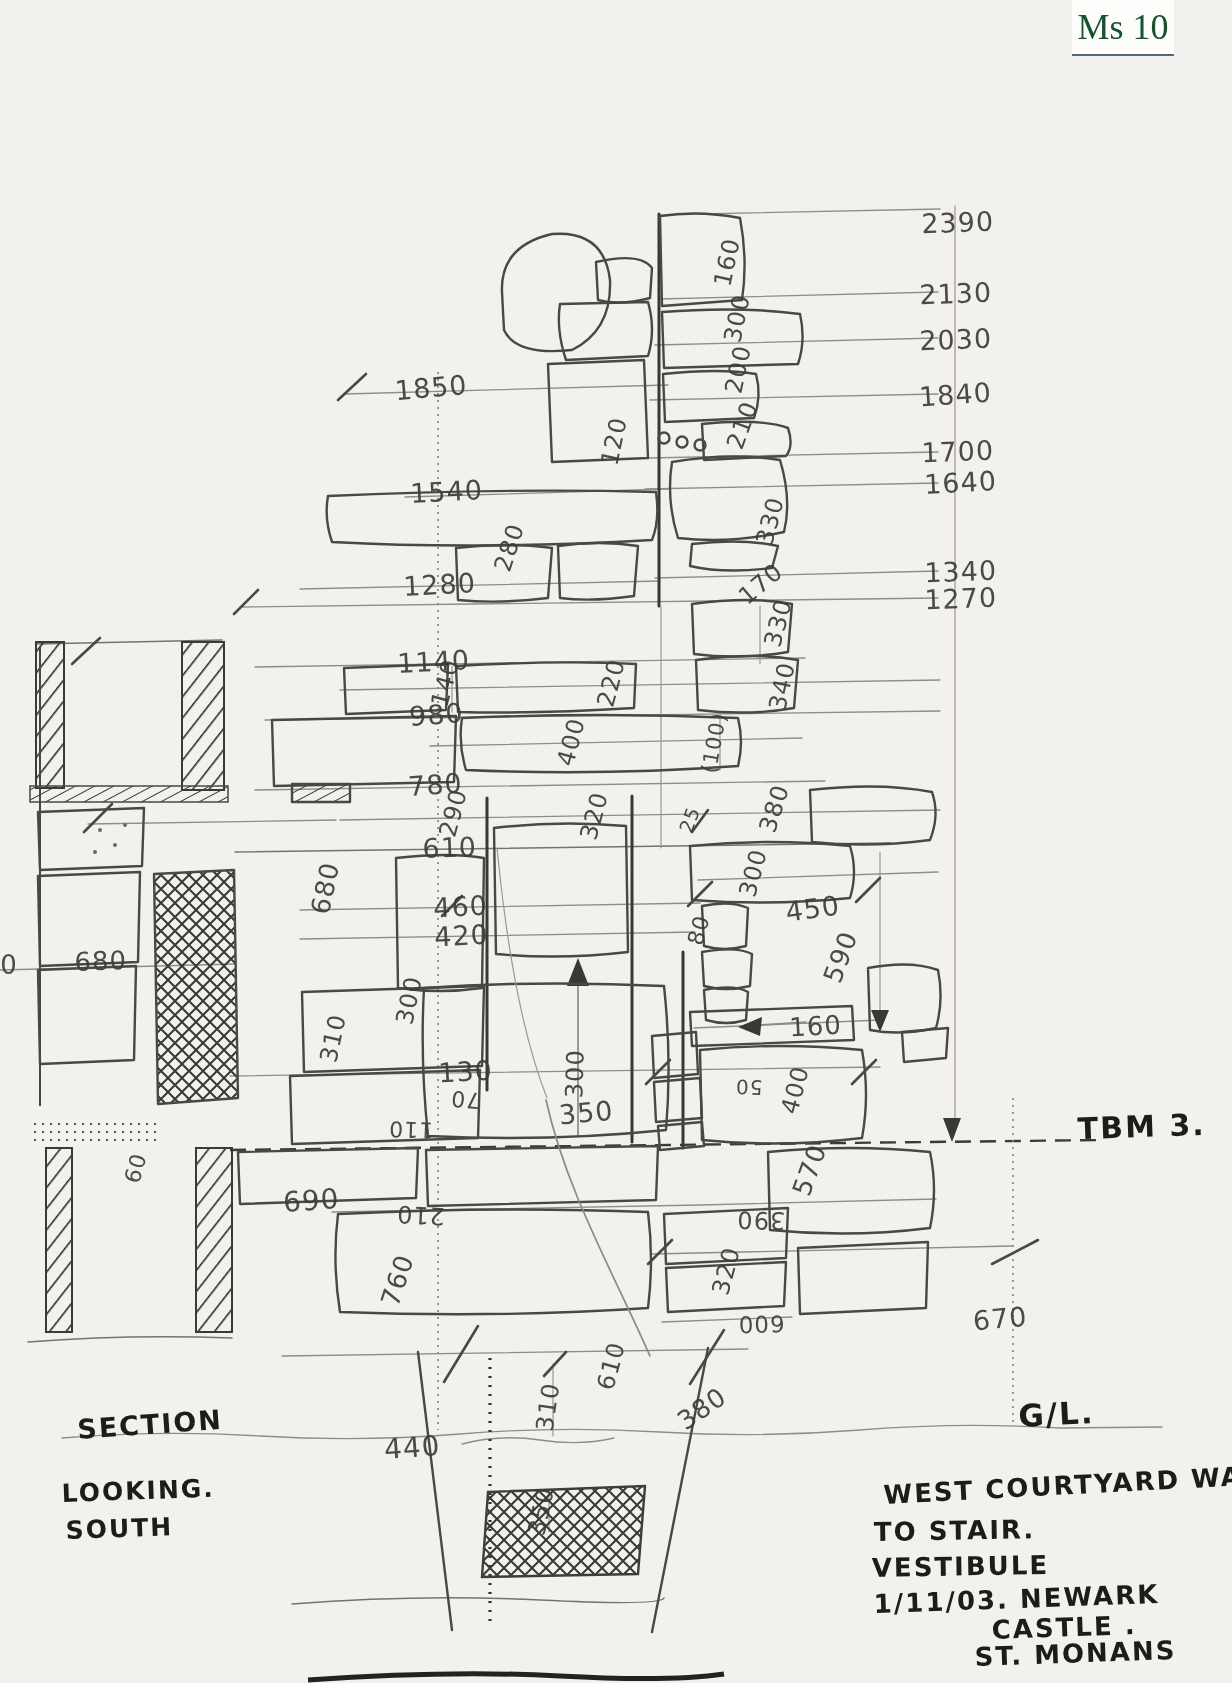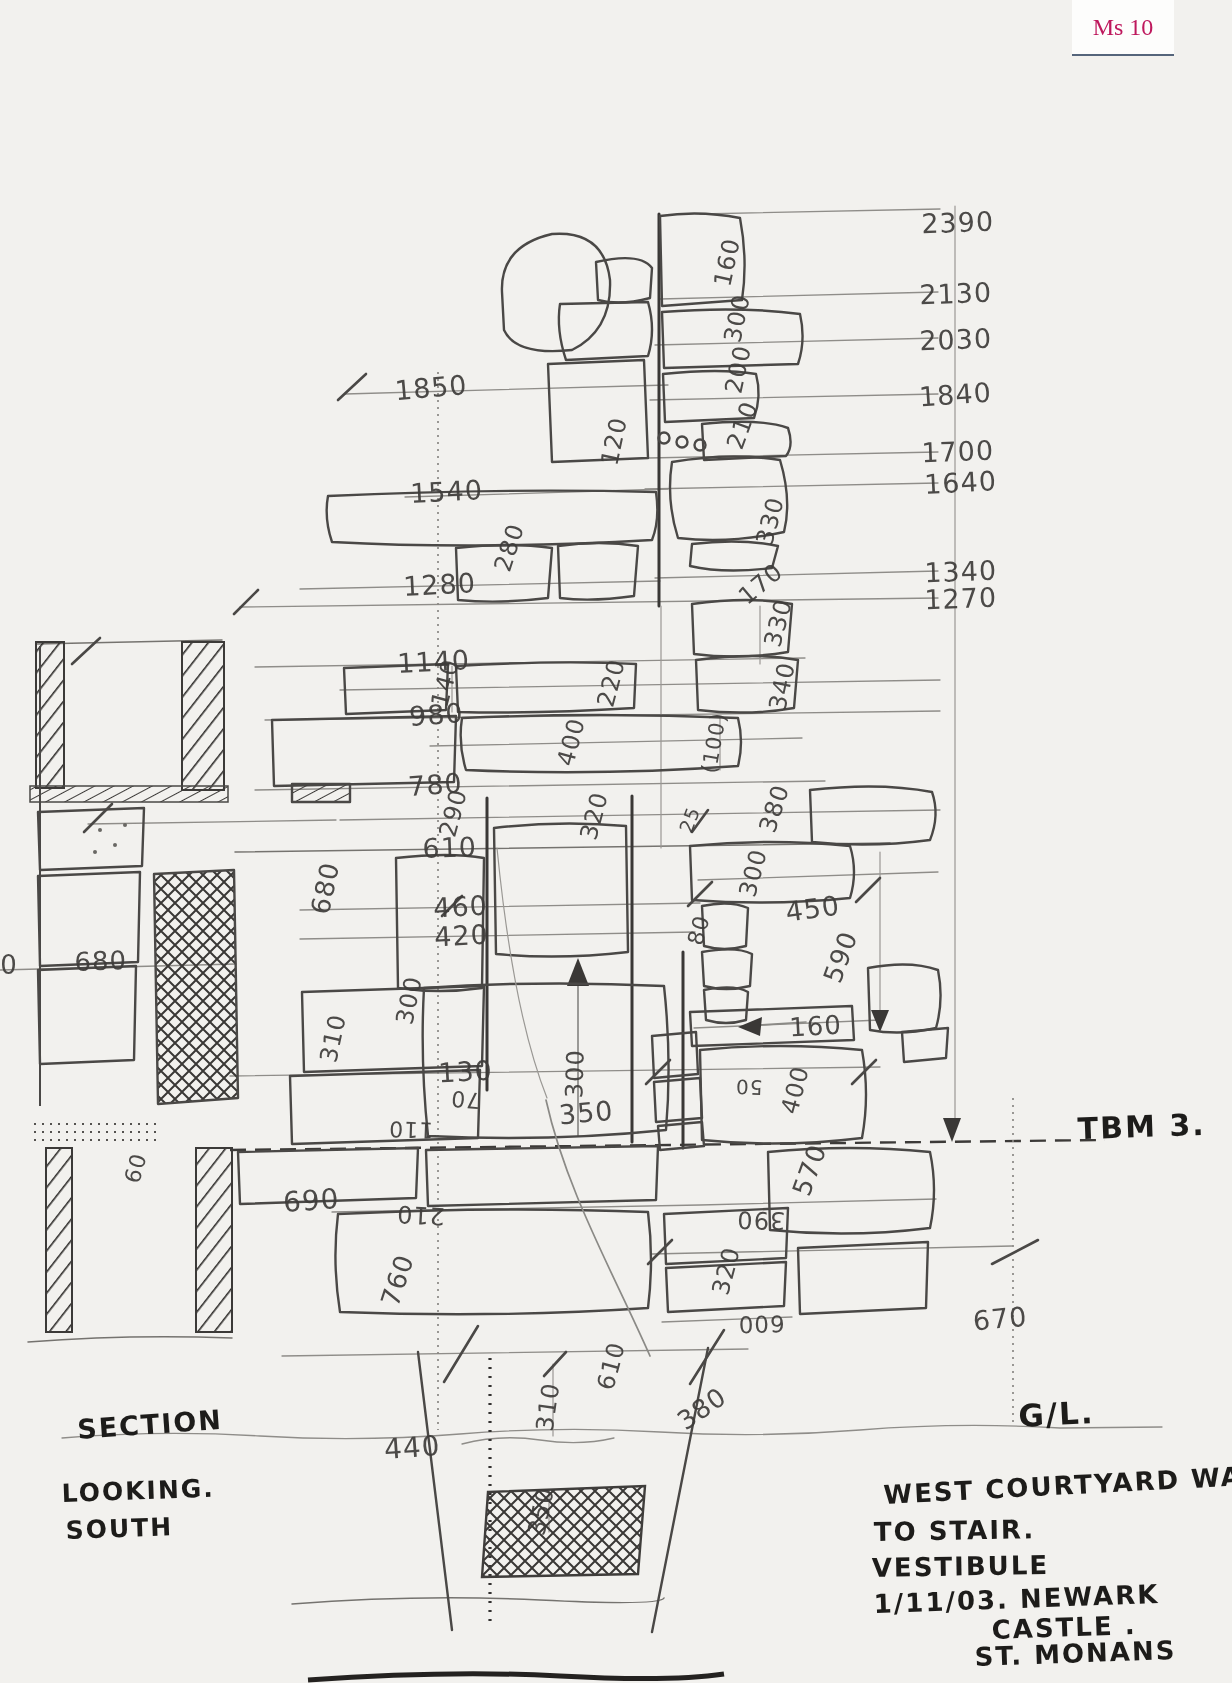--- a/index.html
+++ b/index.html
@@ -19,21 +19,21 @@
   .stip  {stroke:#555350;stroke-width:2;fill:none;stroke-dasharray:2 6;}
   .ah    {fill:#3a3836;stroke:none;}
   .dotf  {fill:#6a6864;stroke:none;}
   
   text.lab{font-family:"DejaVu Sans",sans-serif;}
   text.p  {fill:#3e3c3a;opacity:.92;letter-spacing:1px;}
   text.i  {fill:#1d1c1a;font-weight:600;letter-spacing:2px;}
   
   .card{position:absolute;left:1072px;top:0;width:102px;height:54px;background:#fdfdfc;
         border-bottom:2px solid #55657b;display:flex;align-items:center;justify-content:center;
-        font-family:"Liberation Serif","DejaVu Serif",serif;font-size:24px;color:#be185d;}
+        font-family:"Liberation Serif","DejaVu Serif",serif;font-size:36px;color:#14532d;}
 </style>
 </head>
 <body>
 
 <div class="sheet">
 
   <svg width="1232" height="1683" viewBox="0 0 1232 1683">
     <defs>
       <pattern id="h1" width="13" height="13" patternUnits="userSpaceOnUse" patternTransform="rotate(38)">
         <path d="M0,0 V13" stroke="#2f2d2b" stroke-width="3.2"></path>

